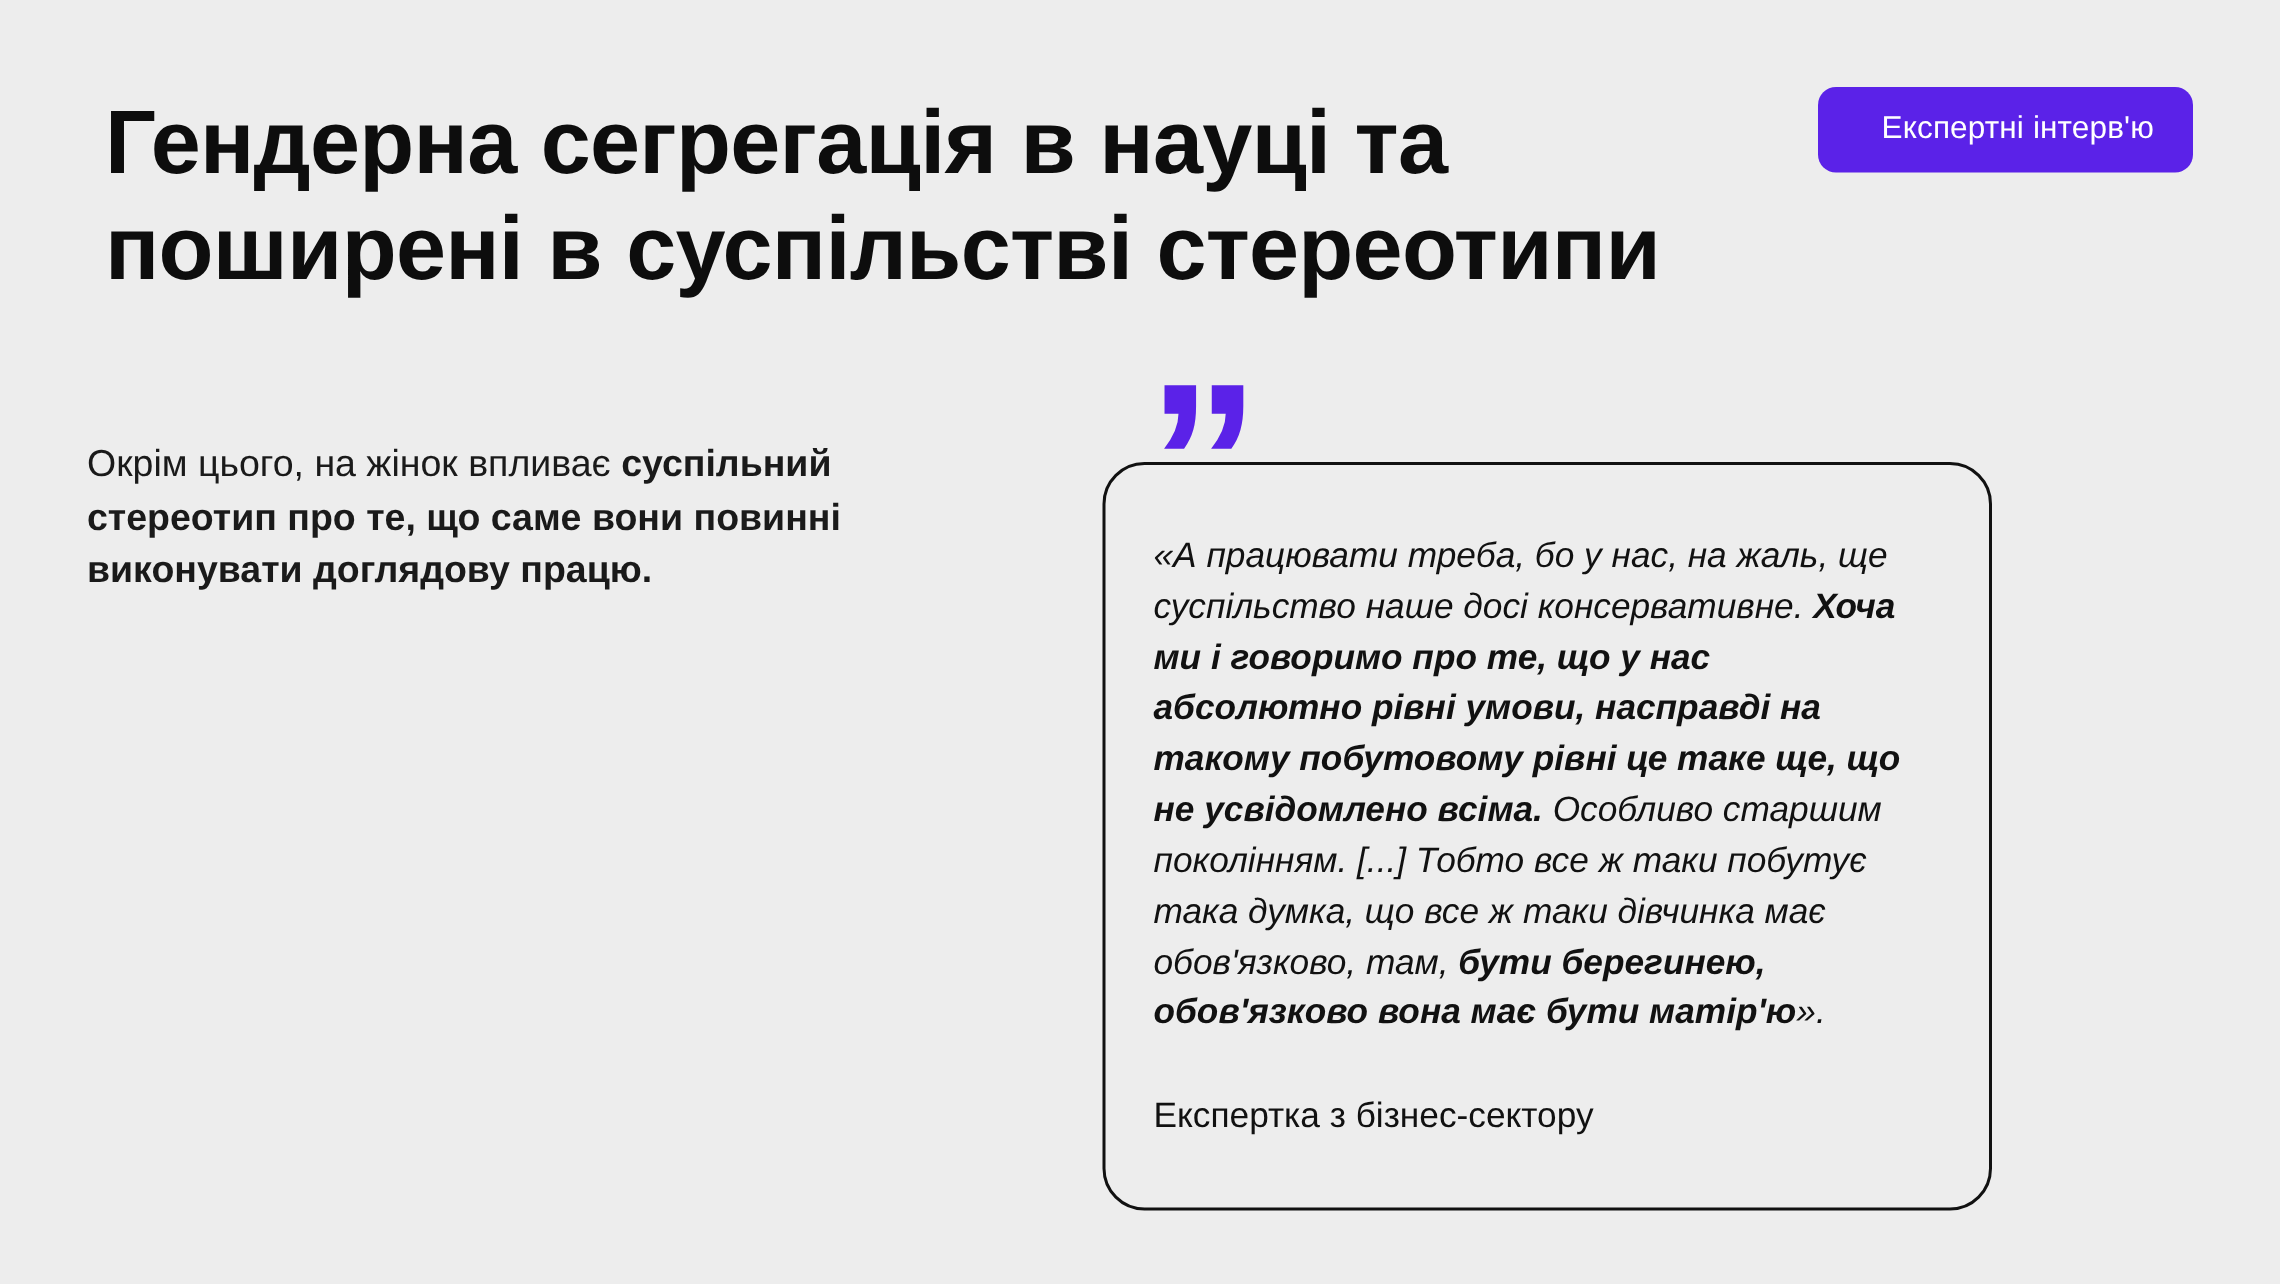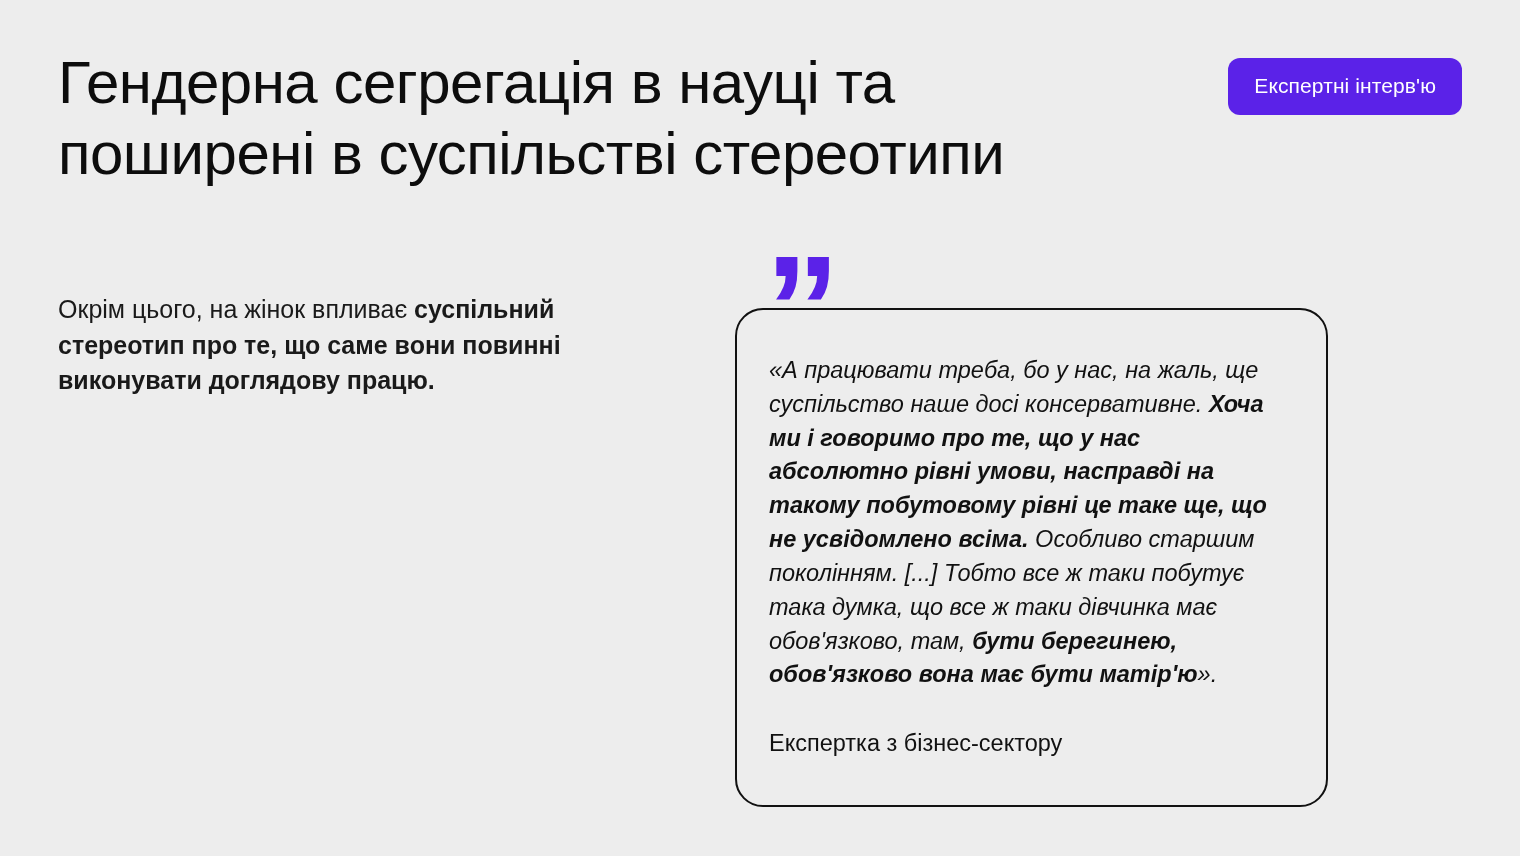--- a/index.html
+++ b/index.html
@@ -23,35 +23,35 @@
   
   .header {
     position: absolute;
     top: 48px;
     left: 58px;
     right: 58px;
   }
   .title {
     font-size: 60px;
     line-height: 1.18;
-    font-weight: 400;
+    font-weight: 700;
     letter-spacing: -0.5px;
     color: #0d0d0d;
-    margin: 0;
+    margin: 12px;
     max-width: 1080px;
     font-family: "Liberation Sans", sans-serif;
   }
   .badge {
     position: absolute;
     top: 10px;
     right: 0;
     background: #5b22e8;
     color: #ffffff;
     border-radius: 12px;
-    padding: 17px 26px 19px 26px;
+    padding: 17px 26px 19px 42px;
     font-size: 21px;
     line-height: 1;
     letter-spacing: 0.1px;
     white-space: nowrap;
   }
 
   
   .left-col {
     position: absolute;
     top: 292px;

